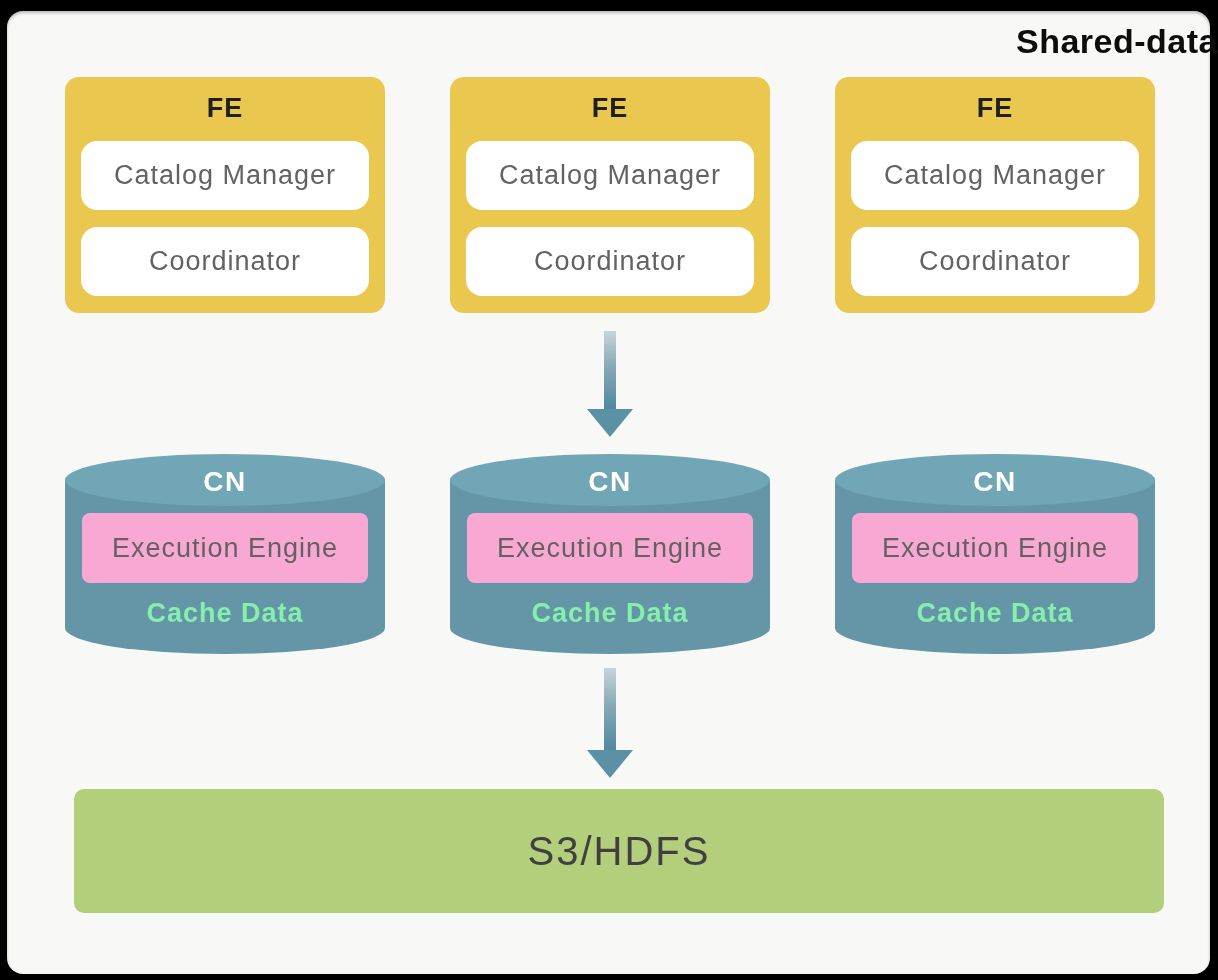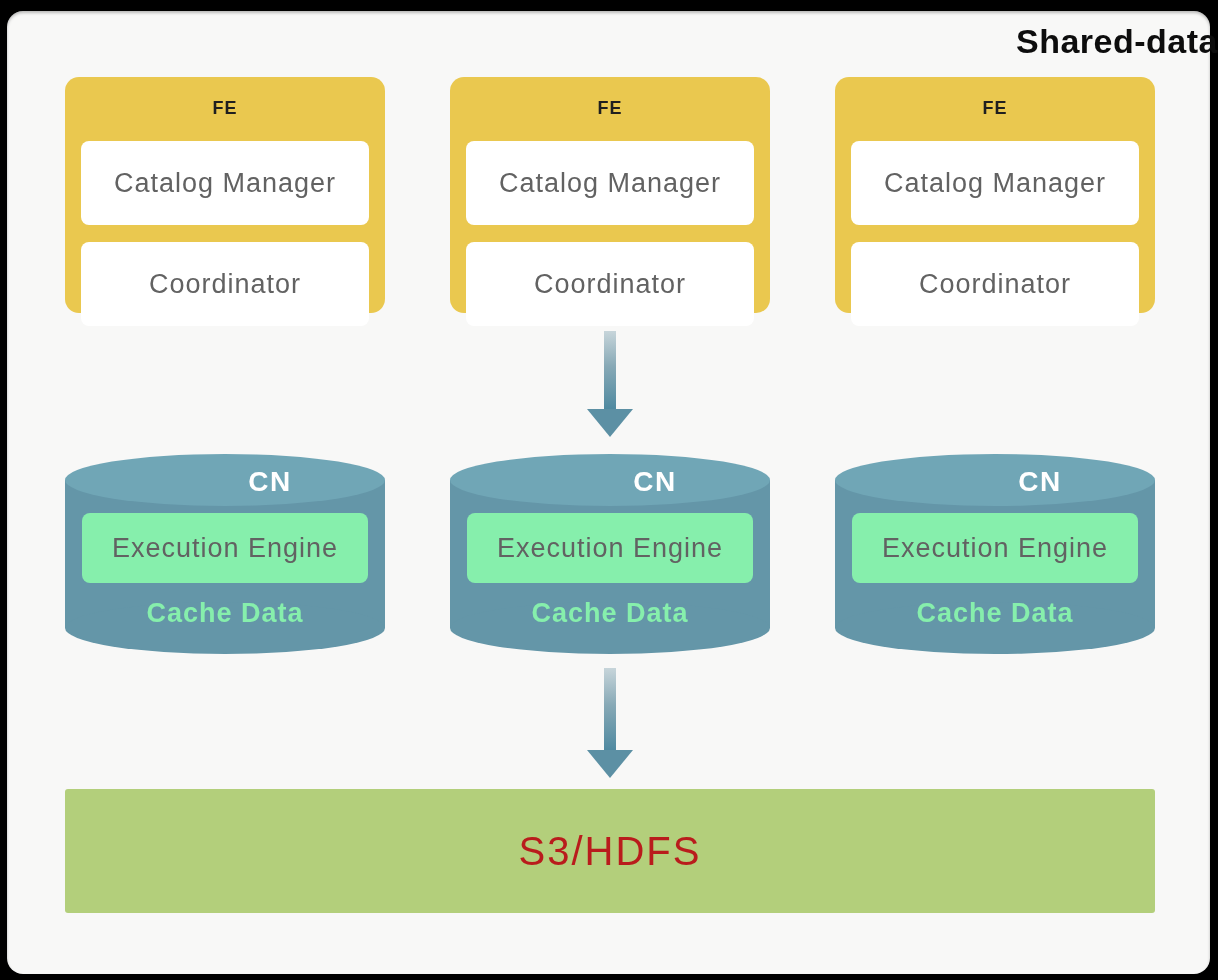--- a/index.html
+++ b/index.html
@@ -43,30 +43,30 @@
     width: 320px;
     height: 236px;
     background: #eac84f;
     border-radius: 14px;
     box-sizing: border-box;
   }
   .fe-label {
     margin: 15px 0 17px 0;
     line-height: 32px;
     text-align: center;
-    font-size: 18px;
+    font-size: 27px;
     font-weight: bold;
     color: #1f1f1f;
     letter-spacing: 1px;
   }
   .white-box {
-    height: 84px;
+    height: 69px;
     margin: 0 16px 17px 16px;
     background: #ffffff;
-    border-radius: 8px;
+    border-radius: 16px;
     display: flex;
     align-items: center;
     justify-content: center;
     font-size: 27px;
     color: #626262;
     letter-spacing: 1px;
   }
   
   .cn-node {
     position: absolute;
@@ -95,28 +95,27 @@
   }
   .cn-label {
     position: absolute;
     top: 12px;
     width: 100%;
     text-align: center;
     font-size: 28px;
     font-weight: bold;
     color: #ffffff;
     letter-spacing: 1.5px;
-    padding-left: 45px;
   }
   .cn-box {
     position: absolute;
     left: 17px; right: 17px;
     top: 59px;
     height: 70px;
-    background: #86efac;
+    background: #f9a8d4;
     border-radius: 8px;
     display: flex;
     align-items: center;
     justify-content: center;
     font-size: 27px;
     color: #626262;
     letter-spacing: 1px;
   }
   .cn-cache {
     position: absolute;
@@ -143,31 +142,31 @@
     background: #5c90a4;
     clip-path: polygon(0 0, 100% 0, 50% 100%);
   }
   .shaft-1 { top: 331px; height: 79px; }
   .head-1  { top: 409px; }
   .shaft-2 { top: 668px; height: 83px; }
   .head-2  { top: 750px; }
   
   .storage-bar {
     position: absolute;
-    left: 65px;
+    left: 74px;
     top: 789px;
     width: 1090px;
     height: 124px;
     background: #b3cf7b;
-    border-radius: 3px;
+    border-radius: 10px;
     display: flex;
     align-items: center;
     justify-content: center;
     font-size: 40px;
-    color: #b91c1c;
+    color: #404040;
     letter-spacing: 2px;
   }
   .col-0 { left: 65px; }
   .col-1 { left: 450px; }
   .col-2 { left: 835px; }
 </style>
 </head>
 <body>
 
 <div class="canvas">

